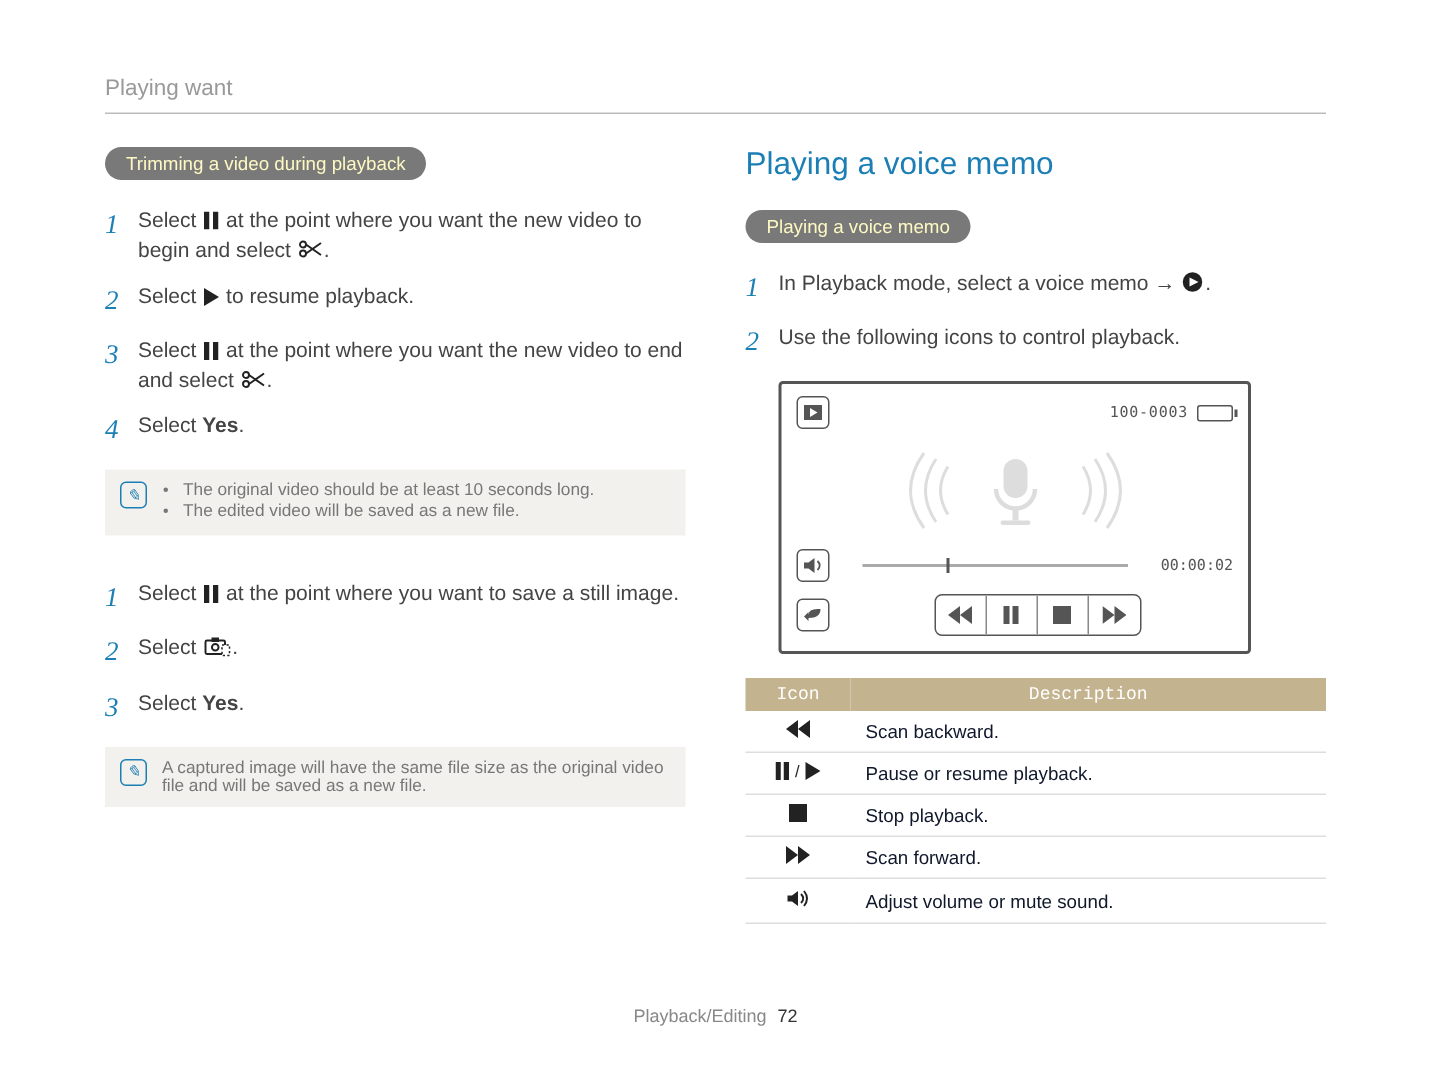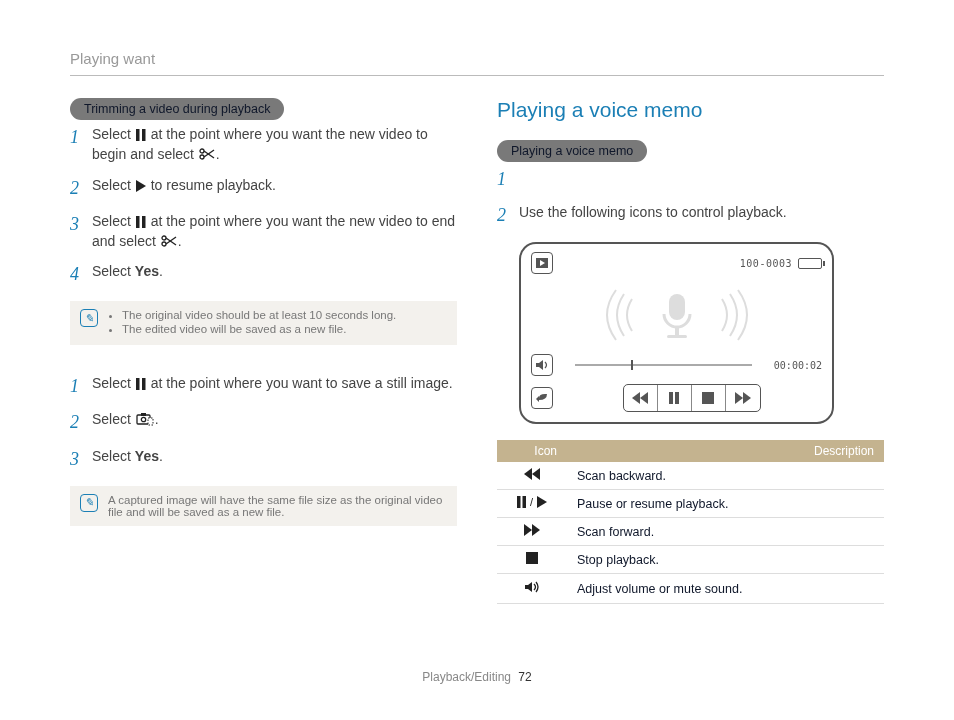--- a/index.html
+++ b/index.html
@@ -21,25 +21,25 @@
     margin-bottom: 22px;
   }
   .columns {
     display: flex;
     gap: 40px;
   }
   .col { flex: 1; }
   .pill {
     display: inline-block;
     background: #797979;
-    color: #0f172a;
+    color: #fef9c3;
     font-size: 12.5px;
     padding: 4px 14px;
     border-radius: 12px;
-    margin-bottom: 4px;
+    margin-bottom: 16px;
   }
   .steps { list-style: none; margin-bottom: 14px; }
   .steps li {
     display: flex;
     align-items: flex-start;
     margin-bottom: 10px;
     font-size: 14px;
     color: #444;
     line-height: 1.45;
   }
@@ -83,21 +83,21 @@
   .note-list { list-style: disc; padding-left: 14px; }
   .note-list li { margin-bottom: 2px; }
   .section-title {
     color: #1b7fb5;
     font-size: 21px;
     font-weight: 400;
     margin-bottom: 18px;
   }
   .device-screen {
     border: 2px solid #555;
-    border-radius: 17px;
+    border-radius: 3px;
     width: 315px;
     padding: 8px 10px 10px 10px;
     margin: 6px 0 16px 22px;
     background: #fff;
   }
   .ds-top {
     display: flex;
     justify-content: space-between;
     align-items: center;
     margin-bottom: 6px;
@@ -128,23 +128,24 @@
   .icon-table {
     width: 100%;
     border-collapse: collapse;
     font-size: 12.5px;
     margin-left: 0;
   }
   .icon-table thead th {
     background: #c4b38f;
     color: #fff;
     font-weight: 400;
-    text-align: right;
+    text-align: center;
     padding: 4px 10px;
     font-size: 12px;
+    font-family: Liberation Mono, monospace;
   }
   .icon-table thead th:first-child { width: 70px; }
   .icon-table tbody td {
     border-bottom: 1px solid #ddd;
     padding: 6px 10px;
     color: #0f172a;
   }
   .icon-table tbody td:first-child { text-align: center; color:#222; }
   .footer {
     position: absolute;
@@ -265,20 +266,28 @@
       <div>A captured image will have the same file size as the original video file and will be saved as a new file.</div>
     </div>
   </div>
 
   <div class="col">
     <div class="section-title">Playing a voice memo</div>
     <div class="pill">Playing a voice memo</div>
     <ol class="steps">
       <li>
         <span class="step-num">1</span>
+        <span class="txt">
+          <span>In Playback mode, select a voice memo → </span><span class="inline-icon">
+              <svg width="14" height="14">
+                <circle cx="7" cy="7" r="6.5" fill="#222"></circle>
+                <polygon points="5,4 11,7 5,10" fill="#fff"></polygon>
+              </svg>
+            </span><span>.</span>
+        </span>
       </li>
       <li>
         <span class="step-num">2</span>
         <span class="txt">Use the following icons to control playback.</span>
       </li>
     </ol>
 
     <div class="device-screen">
       <div class="ds-top">
         <div class="ds-sq">
@@ -374,31 +383,31 @@
             <svg width="30" height="12" style="display:inline">
                 <rect x="0" y="0" width="3.5" height="12" fill="#222"></rect>
                 <rect x="5.5" y="0" width="3.5" height="12" fill="#222"></rect>
                 <text x="13" y="10" font-size="11" fill="#222">/</text>
                 <polygon points="20,0 30,6 20,12" fill="#222"></polygon>
               </svg>
           </td>
           <td>Pause or resume playback.</td>
         </tr>
         <tr>
+          <td><svg width="12" height="12" style="display:inline">
+                <rect width="12" height="12" fill="#222"></rect>
+              </svg></td>
+          <td>Stop playback.</td>
+        </tr>
+        <tr>
           <td><svg width="16" height="12" style="display:inline">
                 <polygon points="0,0 8,6 0,12" fill="#222"></polygon>
                 <polygon points="8,0 16,6 8,12" fill="#222"></polygon>
               </svg></td>
           <td>Scan forward.</td>
-        </tr>
-        <tr>
-          <td><svg width="12" height="12" style="display:inline">
-                <rect width="12" height="12" fill="#222"></rect>
-              </svg></td>
-          <td>Stop playback.</td>
         </tr>
         <tr>
           <td><svg width="16" height="14" style="display:inline">
                 <polygon points="1,5 4,5 8,2 8,12 4,9 1,9" fill="#222"></polygon>
                 <path d="M10 4 Q13 7 10 10" fill="none" stroke="#222" stroke-width="1.3"></path>
                 <path d="M12 2 Q16 7 12 12" fill="none" stroke="#222" stroke-width="1.3"></path>
               </svg></td>
           <td>Adjust volume or mute sound.</td>
         </tr>
       </tbody>

